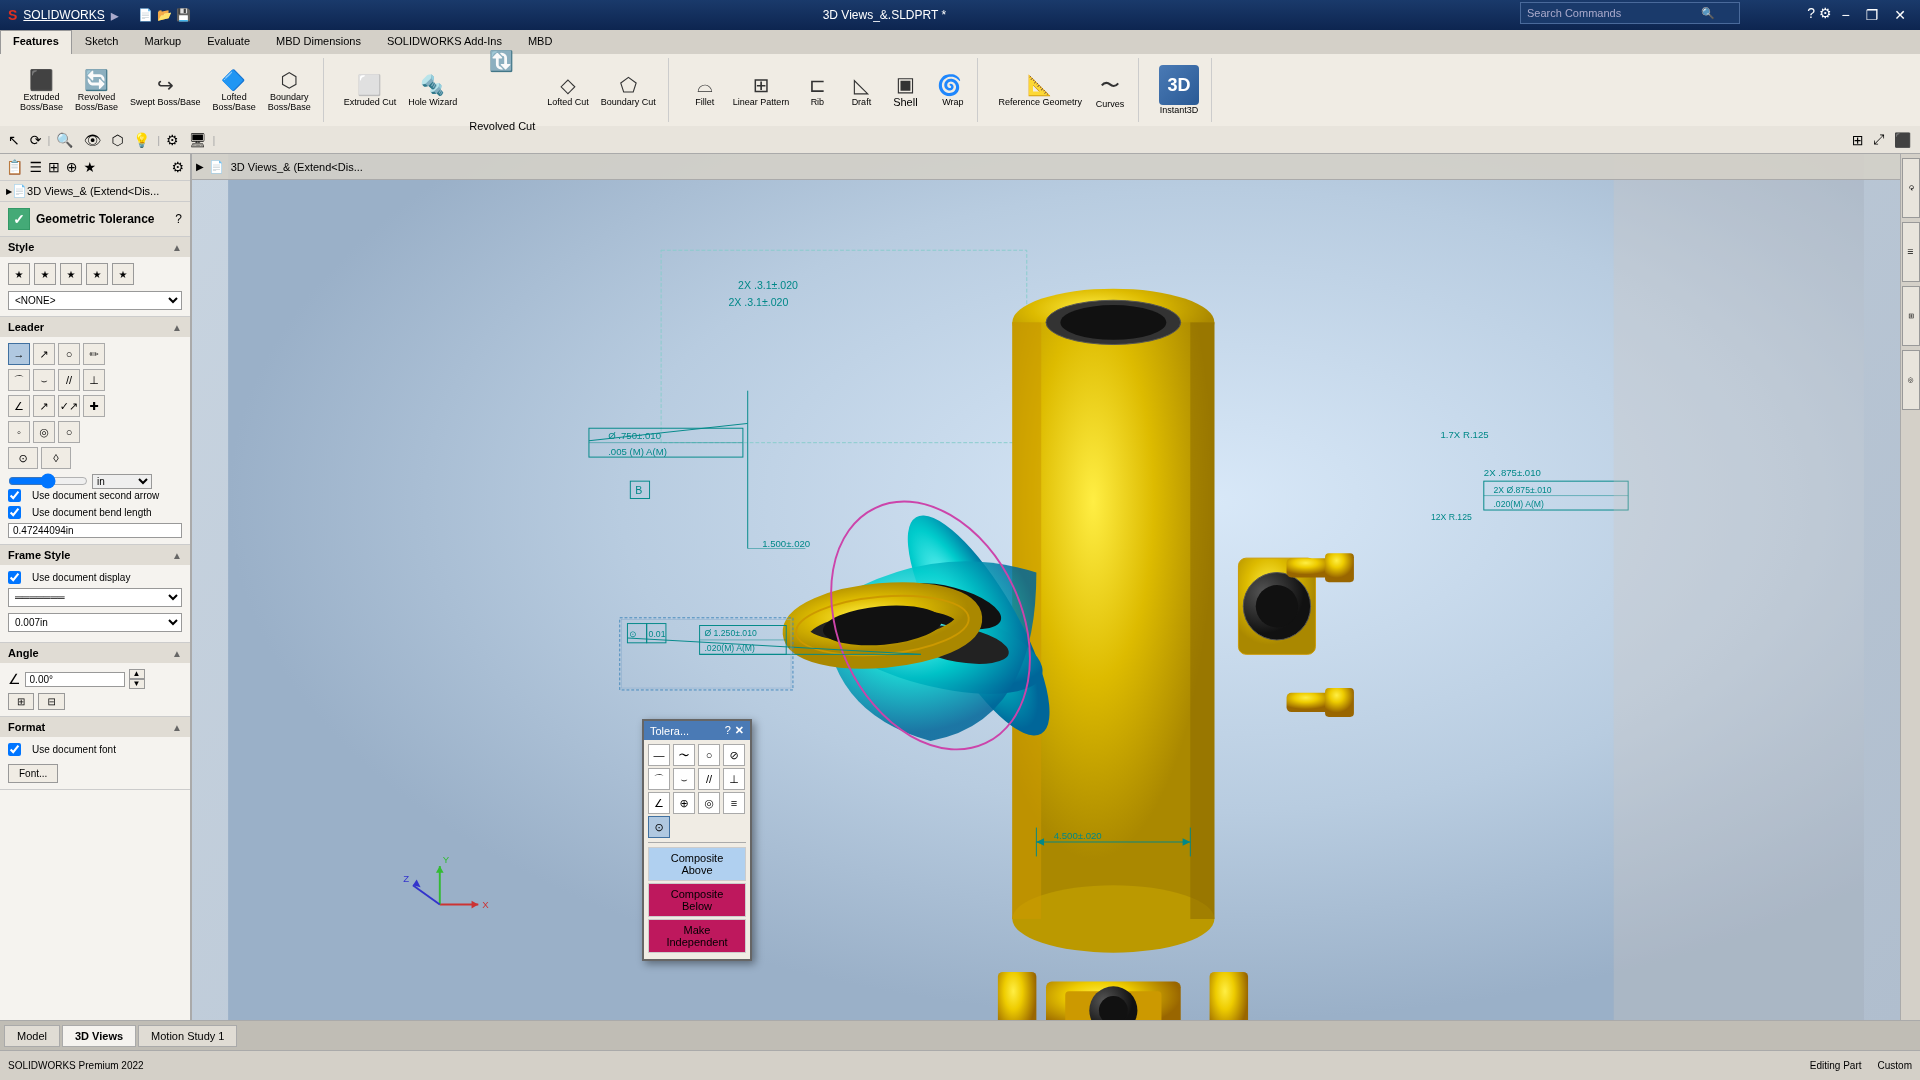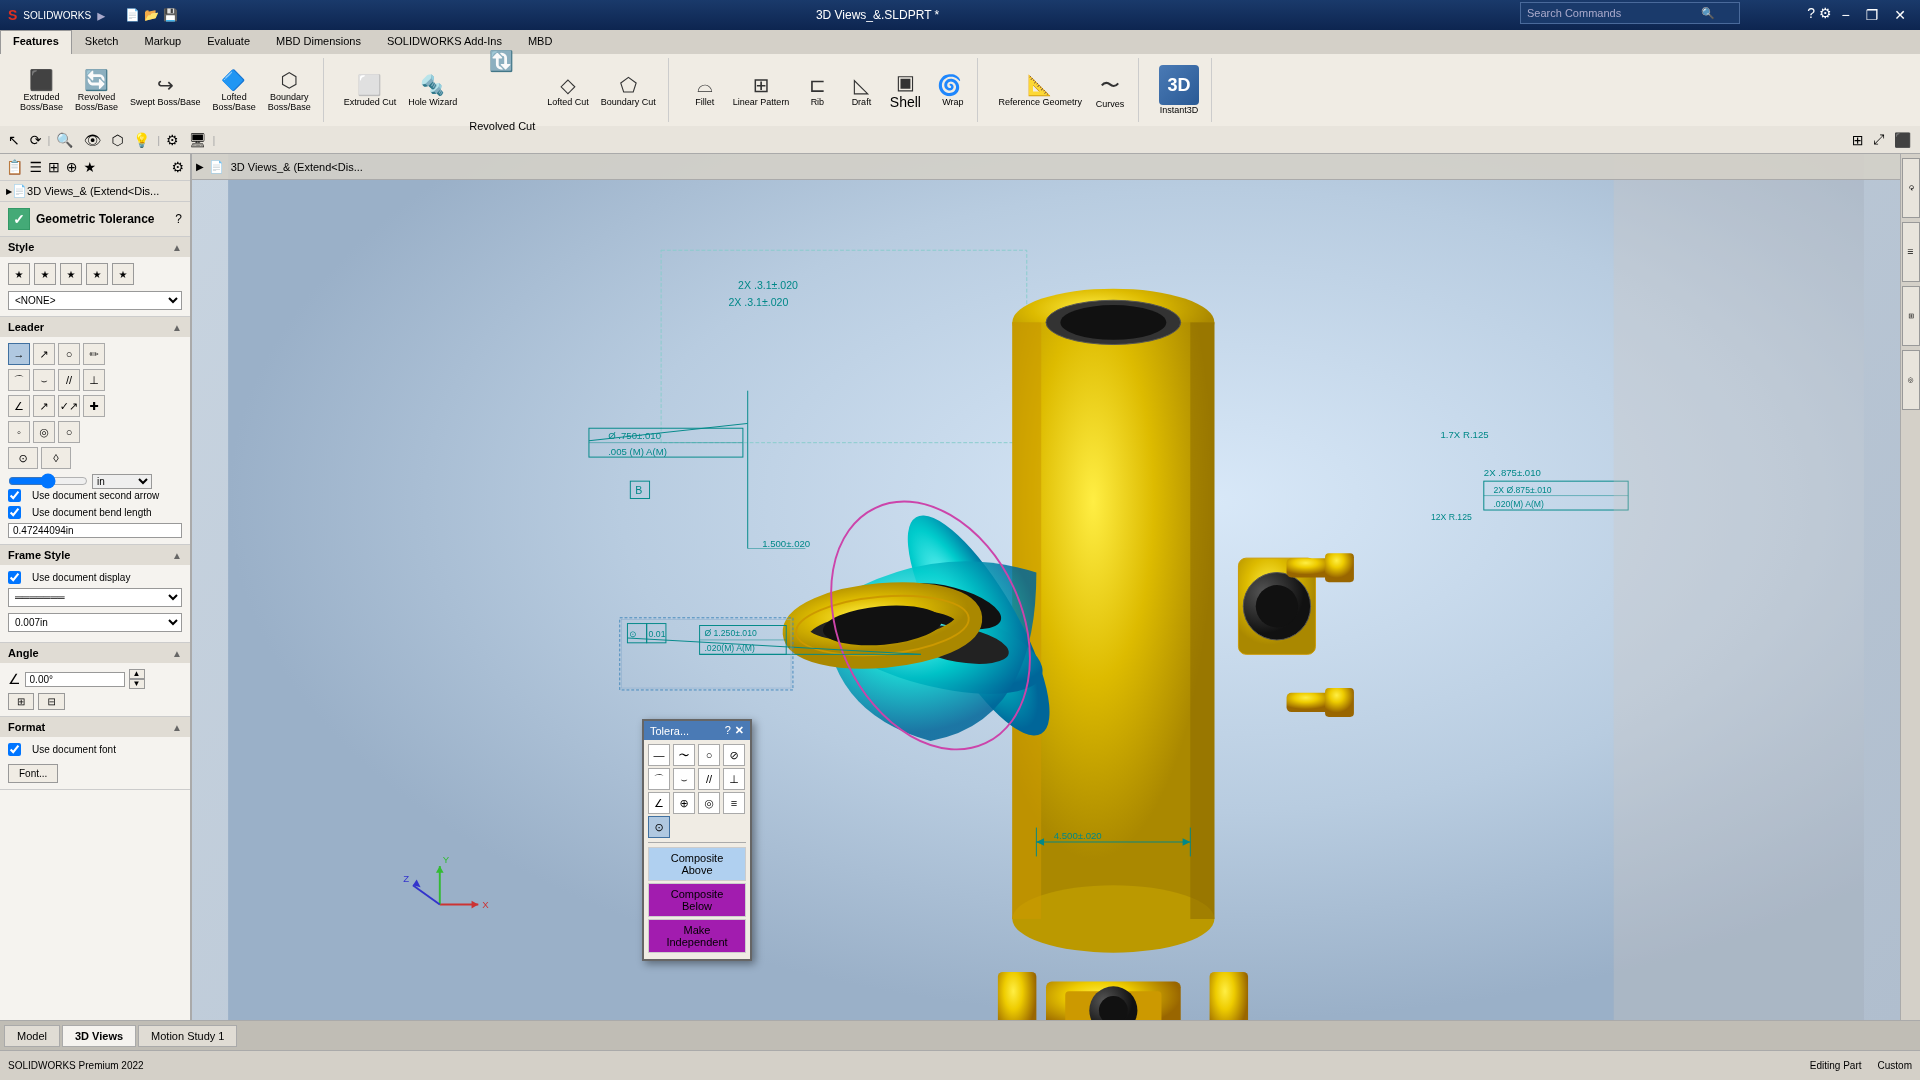--- a/index.html
+++ b/index.html
@@ -292,21 +292,21 @@
       cursor: pointer;
       display: flex; align-items: center; justify-content: center;
       font-size: 11px;
     }
     .tol-icon-btn.selected { background: #b0c8e0; border-color: #4070a0; }
     .tol-divider { height: 1px; background: #aaa; margin: 4px 0; }
     .tol-menu-item {
       padding: 4px 8px;
       cursor: pointer;
       font-size: 11px;
-      background: #a21caf;
+      background: #be185d;
       border: 1px solid #ccc;
       margin-bottom: 2px;
       text-align: center;
     }
     .tol-menu-item.highlighted { background: #b0d0f0; }
 
     
     #tree-header {
       display: flex;
       align-items: center;
@@ -354,21 +354,21 @@
 
     .slider-row { display: flex; align-items: center; gap: 4px; margin-top: 4px; }
     .slider { width: 80px; }
   </style>
 </head>
 <body>
 
 <div id="title-bar">
   <div style="display:flex;align-items:center;gap:6px;">
     <span style="color:#e03020;font-weight:900;font-size:14px;">S</span>
-    <span style="color:white;font-size:10px;">SOLIDWORKS</span>
+    <span style="color:white;font-size:12px;text-decoration:underline;">SOLIDWORKS</span>
     <span style="color:#aac;font-size:16px;">▸</span>
   </div>
 
   <div style="display:flex;align-items:center;gap:4px;margin-left:20px;">
     <span style="color:white;font-size:12px;cursor:pointer;">📄</span>
     <span style="color:white;font-size:12px;cursor:pointer;">📂</span>
     <span style="color:white;font-size:12px;cursor:pointer;">💾</span>
   </div>
 
   <div style="flex:1;text-align:center;color:white;font-size:12px;">3D Views_&amp;.SLDPRT *</div>
@@ -461,21 +461,21 @@
       <div class="ribbon-btn">
         <div class="ribbon-btn-icon">⊏</div>
         <div style="font-size:9px;">Rib</div>
       </div>
       <div class="ribbon-btn">
         <div class="ribbon-btn-icon">◺</div>
         <div style="font-size:9px;">Draft</div>
       </div>
       <div class="ribbon-btn">
         <div class="ribbon-btn-icon">▣</div>
-        <div style="font-size:14px;text-align:right;">Shell</div>
+        <div style="font-size:11px;text-align:right;">Shell</div>
       </div>
       <div class="ribbon-btn">
         <div class="ribbon-btn-icon">🌀</div>
         <div style="font-size:9px;margin-left:7px;">Wrap</div>
       </div>
     </div>
   </div>
 
   <div class="ribbon-group">
     <div class="ribbon-group-items">

